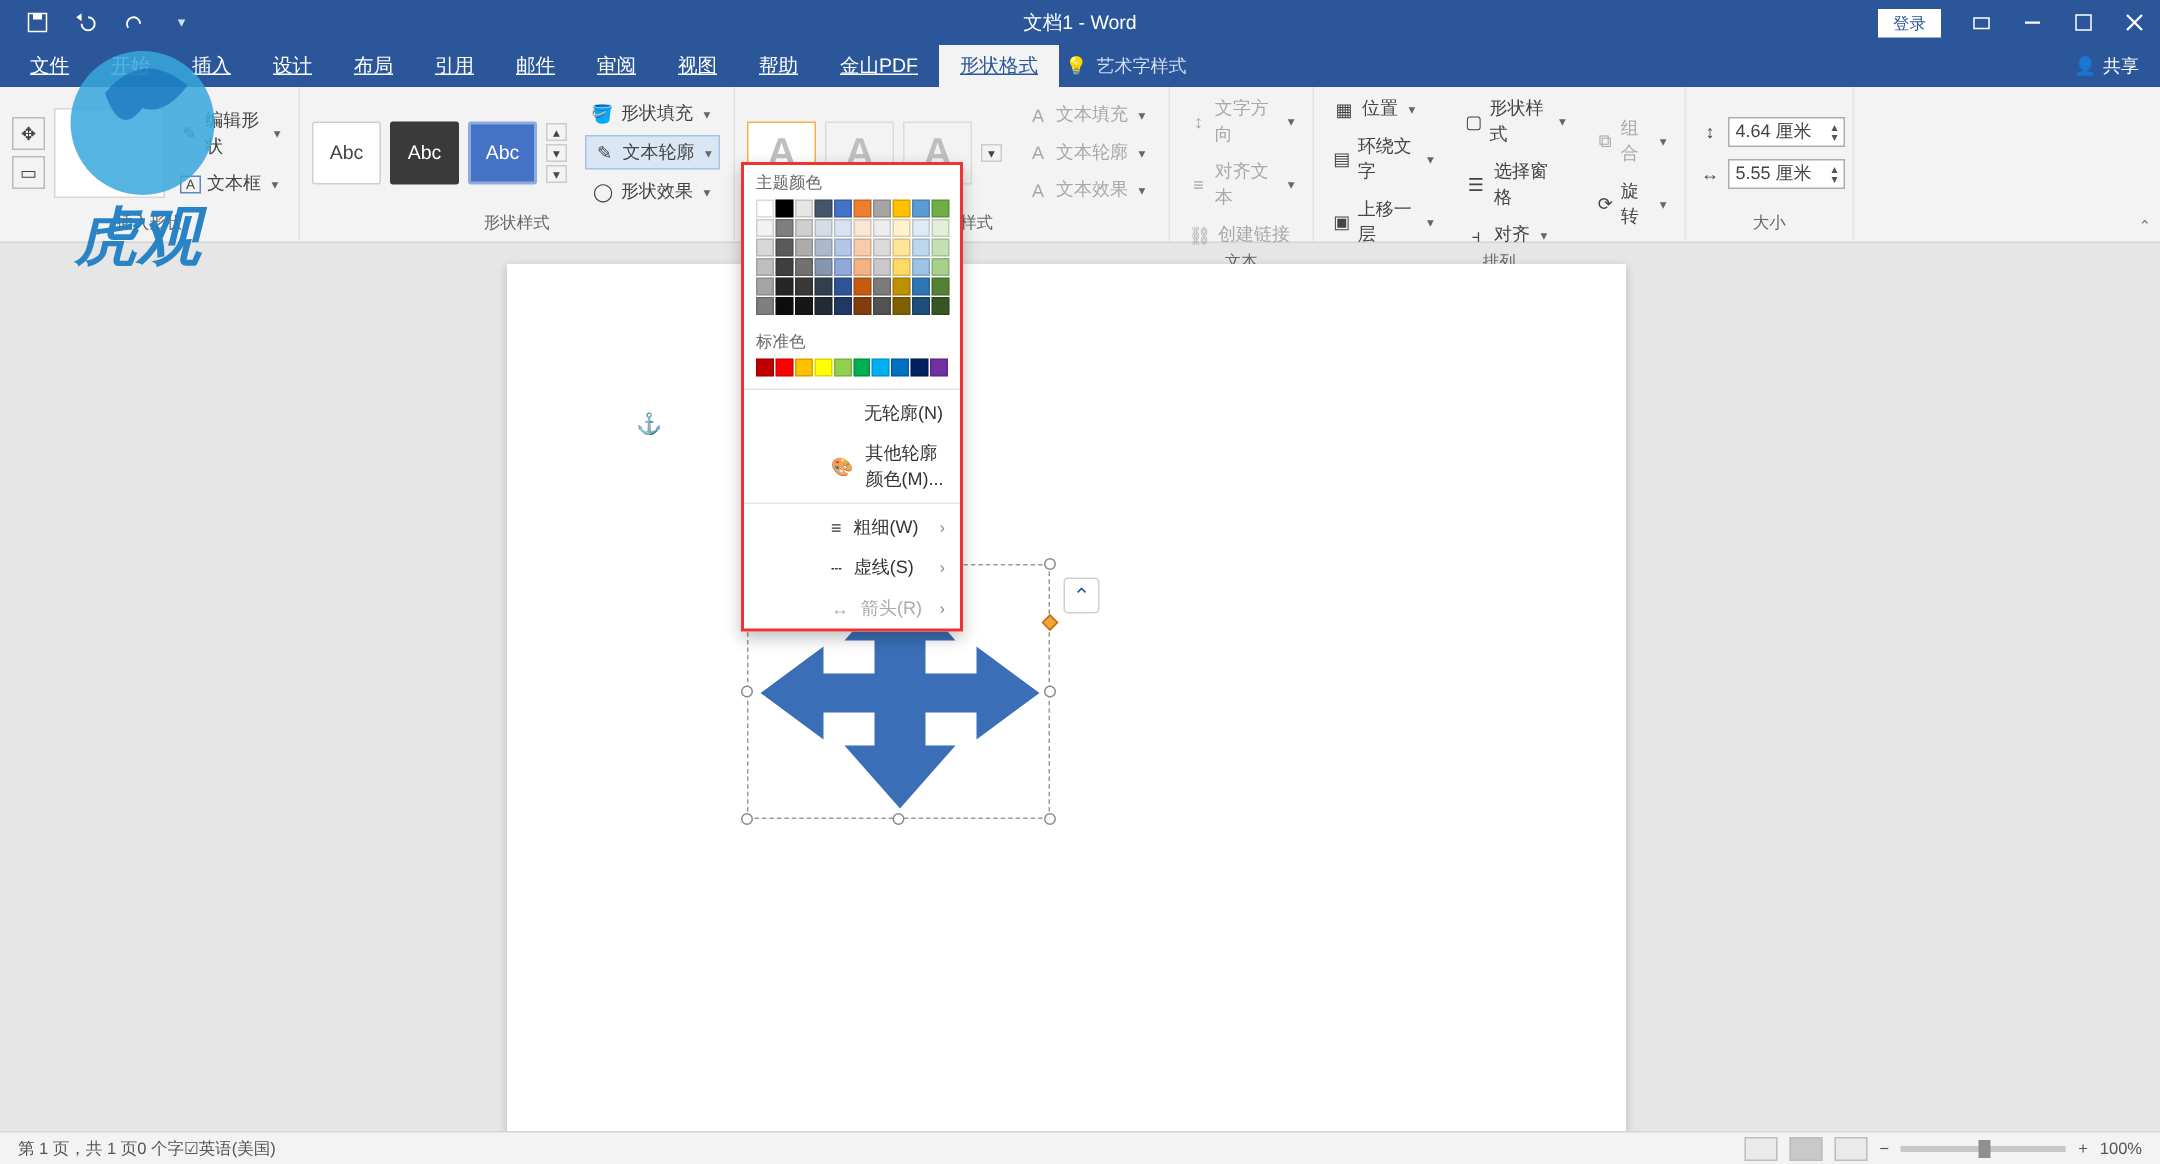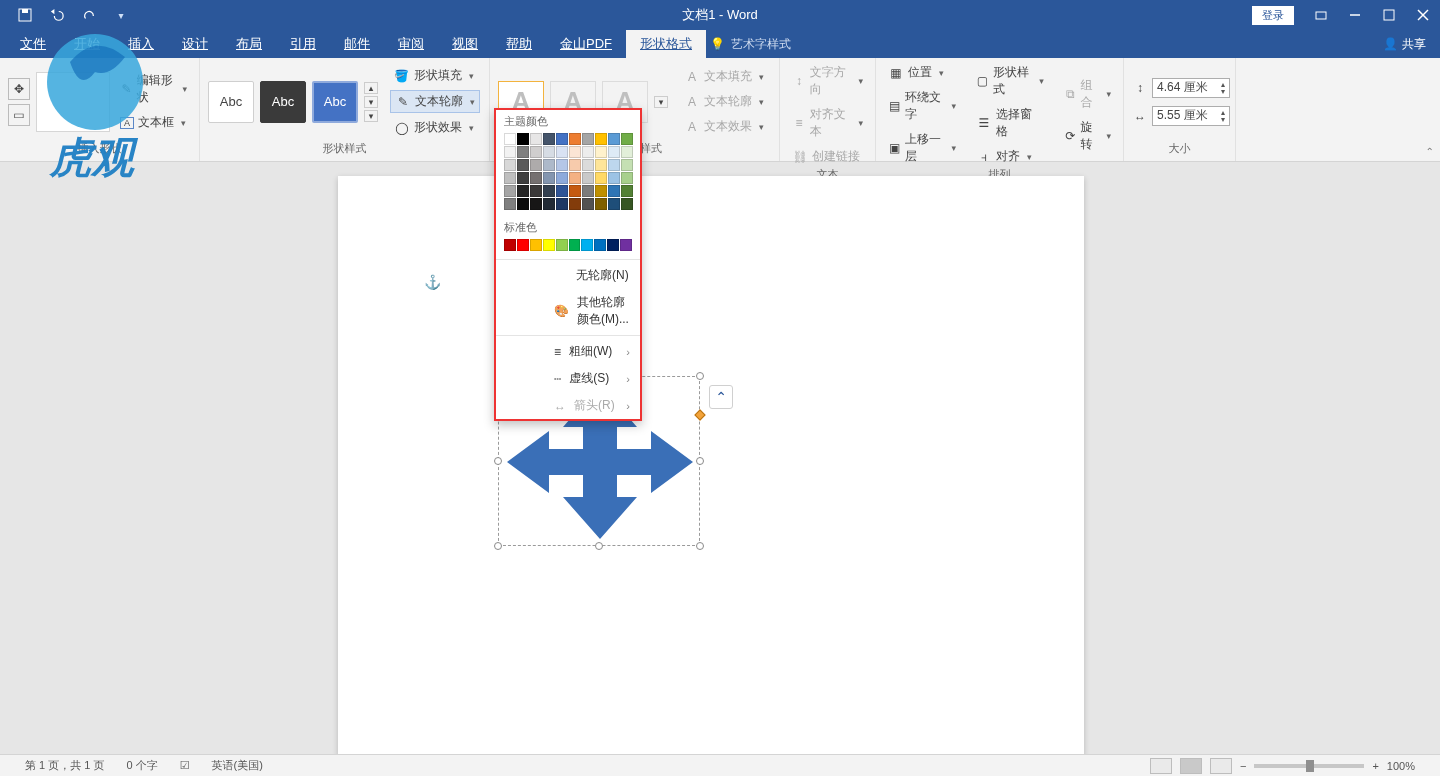--- a/index.html
+++ b/index.html
@@ -96,21 +96,21 @@
   .rot { position:absolute; left:calc(50% - 4px); top:-26px; width:8px;height:8px;border:1px solid #8a8a8a;border-radius:50%;background:#fff;}
   .rot::after{content:"";position:absolute;left:3px;top:7px;width:1px;height:14px;background:#8a8a8a;}
   .adj { position:absolute; width:8px;height:8px;background:#f3a33a;border:1px solid #b97312;transform:rotate(45deg);}
   .adj.a1{left:60px;top:-5px;} .adj.a2{right:-5px;top:34px;}
 
   .layout-btn { position:absolute; right:-34px; top:8px; width:24px; height:24px; background:#fff;
      border:1px solid #d0d0d0; border-radius:3px; display:flex;align-items:center;justify-content:center; color:#2b579a; font-size:14px;}
 
   
   .statusbar { position:absolute; left:0; right:0; bottom:0; height:22px; background:#f3f3f3;
-    border-top:1px solid #d4d4d4; display:flex; align-items:center; font-size:11px; color:#555; padding:0 25px; gap:22px;}
+    border-top:1px solid #d4d4d4; display:flex; align-items:center; font-size:11px; color:#555; padding:0 12px; gap:0;}
   .statusbar .right { margin-left:auto; display:flex; align-items:center; gap:8px;}
   .viewbtn { width:22px; height:16px; border:1px solid #bdbdbd; background:#eaeaea;}
   .viewbtn.active { background:#c9c9c9;}
   .zoom-slider { width:110px; height:4px; background:#c7c7c7; position:relative;}
   .zoom-slider .thumb{ position:absolute; left:52px; top:-4px; width:8px;height:12px;background:#8f8f8f;}
 
   
   .wm { position:absolute; left:40px; top:22px; z-index:200; pointer-events:none; opacity:.95;font-style:italic;}
 </style>
 </head>

